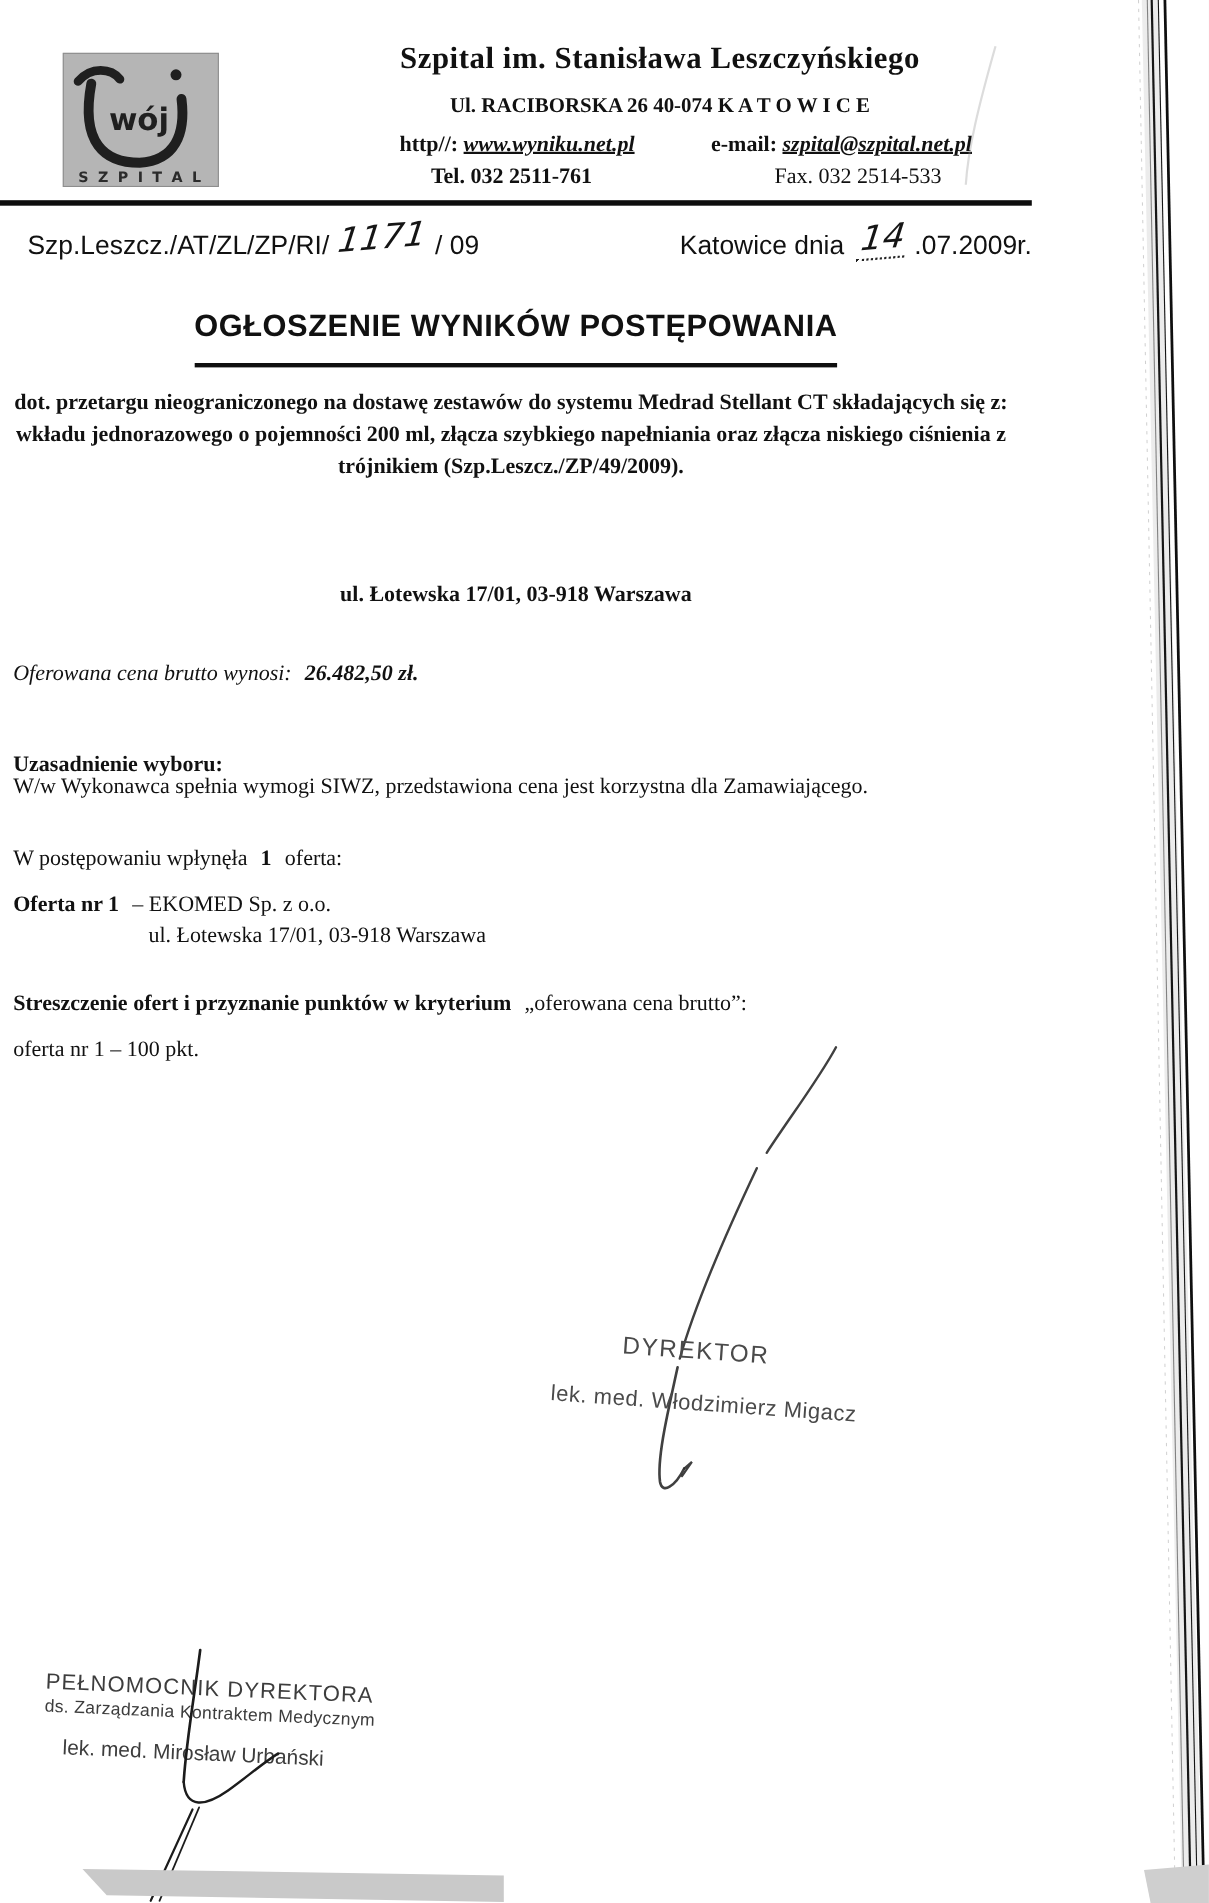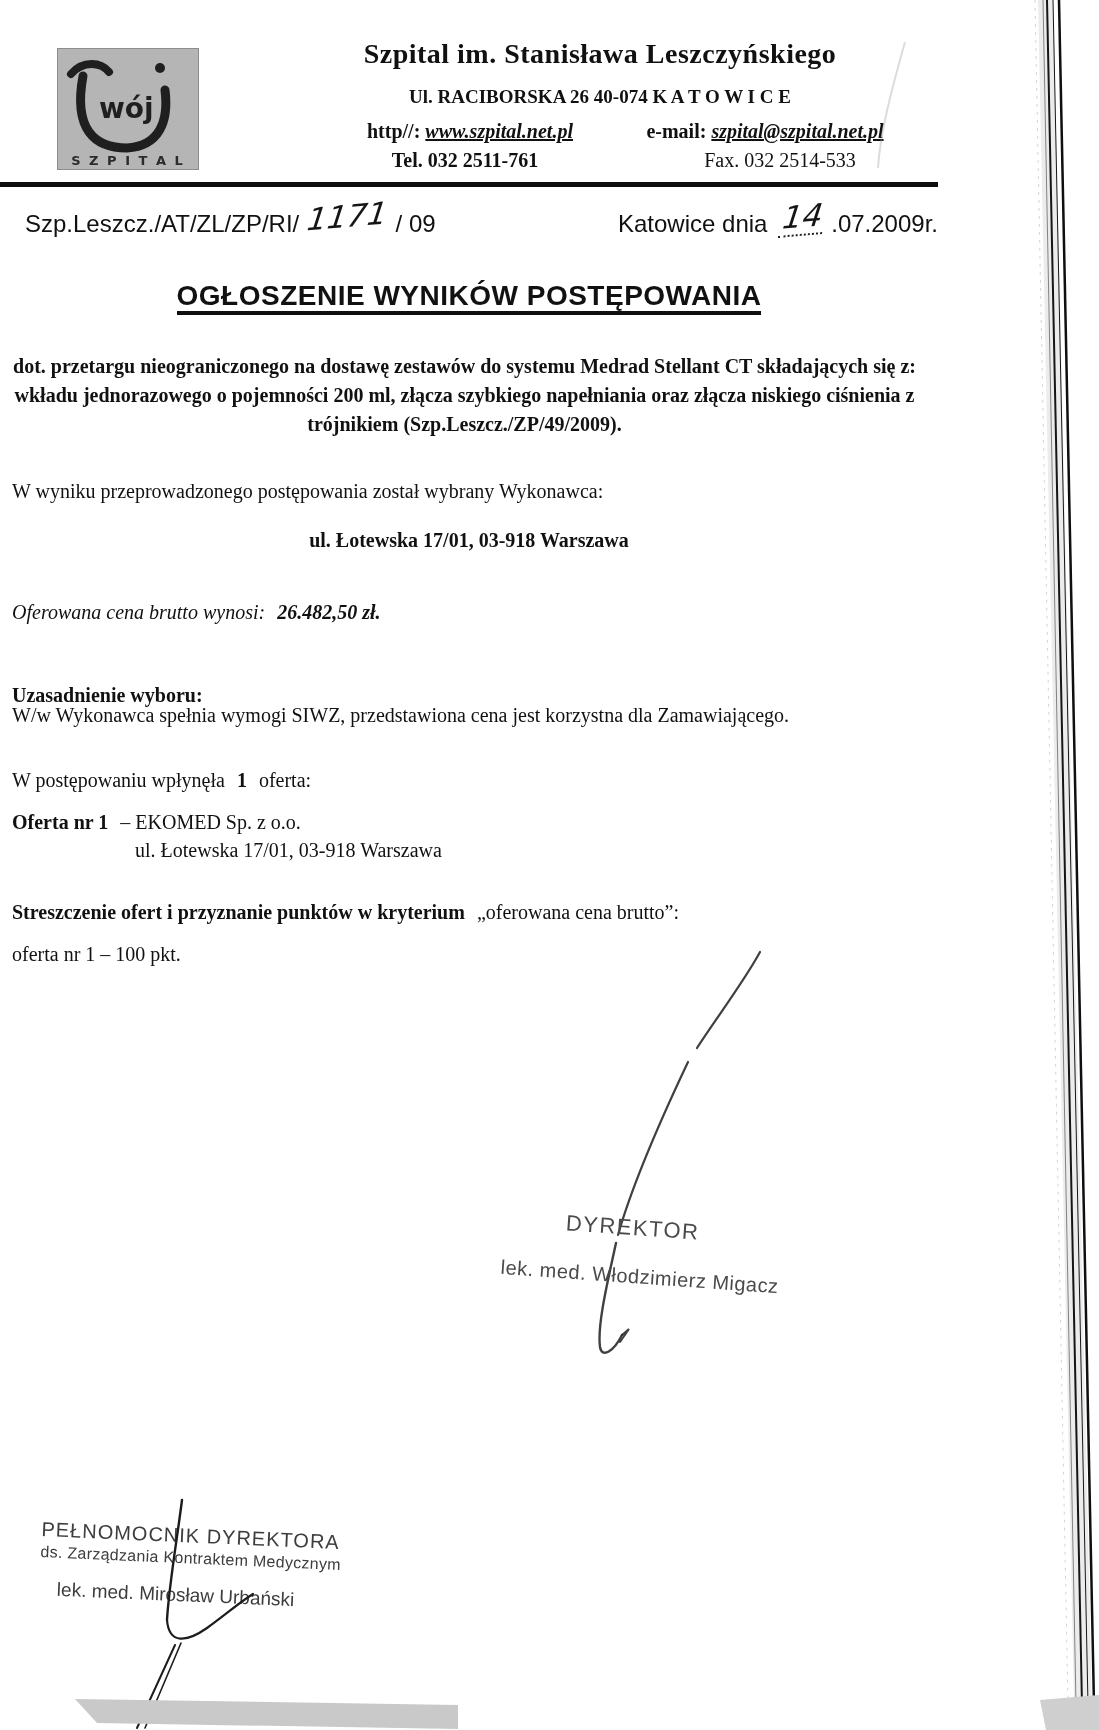--- a/index.html
+++ b/index.html
@@ -36,21 +36,21 @@
     display:inline-block; font-family:"DejaVu Sans",sans-serif; font-style:italic;
     font-size:31px; transform:skewX(-12deg) rotate(-5deg); position:relative; top:-5px;
     padding:0 2px; color:#151515;
   }
   .hw-day { border-bottom:2px dotted #222; }
 
   
   #doc-title { left:0; top:280px; width:938px; text-align:center; }
   #doc-title span {
     font-size:28px; font-weight:bold; letter-spacing:.5px;
-    border-bottom:4px solid #0f0f0f; padding-bottom:0;
+    border-bottom:4px solid #0f0f0f; padding-bottom:19px;
   }
 
   
   .body-text { font-size:20px; line-height:28px; }
   #subject {
     left:12px; top:352px; width:905px; text-align:center;
     font-weight:bold; font-size:20px; line-height:29px;
   }
   #result-intro { left:12px; top:477px; }
   #winner-block { left:0; top:526px; width:938px; text-align:center; font-weight:bold; }
@@ -97,21 +97,21 @@
       <text x="42" y="70" font-family="DejaVu Sans, sans-serif" font-weight="bold" font-size="28" fill="#1f1f1f">wój</text>
       <text x="71" y="117" text-anchor="middle" font-family="DejaVu Sans, sans-serif" font-weight="bold" font-size="13" letter-spacing="2" fill="#2b2b2b">S Z P I T A L</text>
     </svg>
   </div>
 
   <div class="abs" id="hospital-name">Szpital im. Stanisława Leszczyńskiego</div>
   <div class="abs" id="hospital-address">Ul. RACIBORSKA 26  40-074 K A T O W I C E</div>
 
   <div class="abs contact-row" id="http-line">
     <span>http//:</span>
-    <span class="lnk">www.szpital.net.pl</span>
+    <span class="lnk">www.wyniku.net.pl</span>
   </div>
   <div class="abs contact-row" id="email-line">
     <span>e-mail:</span>
     <span class="lnk">szpital@szpital.net.pl</span>
   </div>
   <div class="abs" id="tel-line">Tel. 032   2511-761</div>
   <div class="abs" id="fax-line">Fax. 032   2514-533</div>
 
   <div class="abs" id="header-rule"></div>
 
@@ -125,21 +125,20 @@
     <span class="handwritten hw-day">14</span>
     <span>.07.2009r.</span>
   </div>
 
   <div class="abs sans" id="doc-title">
     <span>OGŁOSZENIE WYNIKÓW POSTĘPOWANIA</span>
   </div>
 
   <div class="abs" id="subject">dot. przetargu nieograniczonego na dostawę zestawów do systemu Medrad Stellant CT składających się z: wkładu jednorazowego o pojemności 200 ml, złącza szybkiego napełniania oraz złącza niskiego ciśnienia z trójnikiem (Szp.Leszcz./ZP/49/2009).</div>
 
-  <div class="abs body-text" id="result-intro">W wyniku przeprowadzonego postępowania został wybrany Wykonawca:</div>
 
   <div class="abs body-text" id="winner-block">
     <div>ul. Łotewska 17/01, 03-918 Warszawa</div>
   </div>
 
   <div class="abs body-text" id="price-line">
     <span class="sp">Oferowana cena brutto wynosi:</span>
     <span class="b">26.482,50 zł.</span>
   </div>
 

